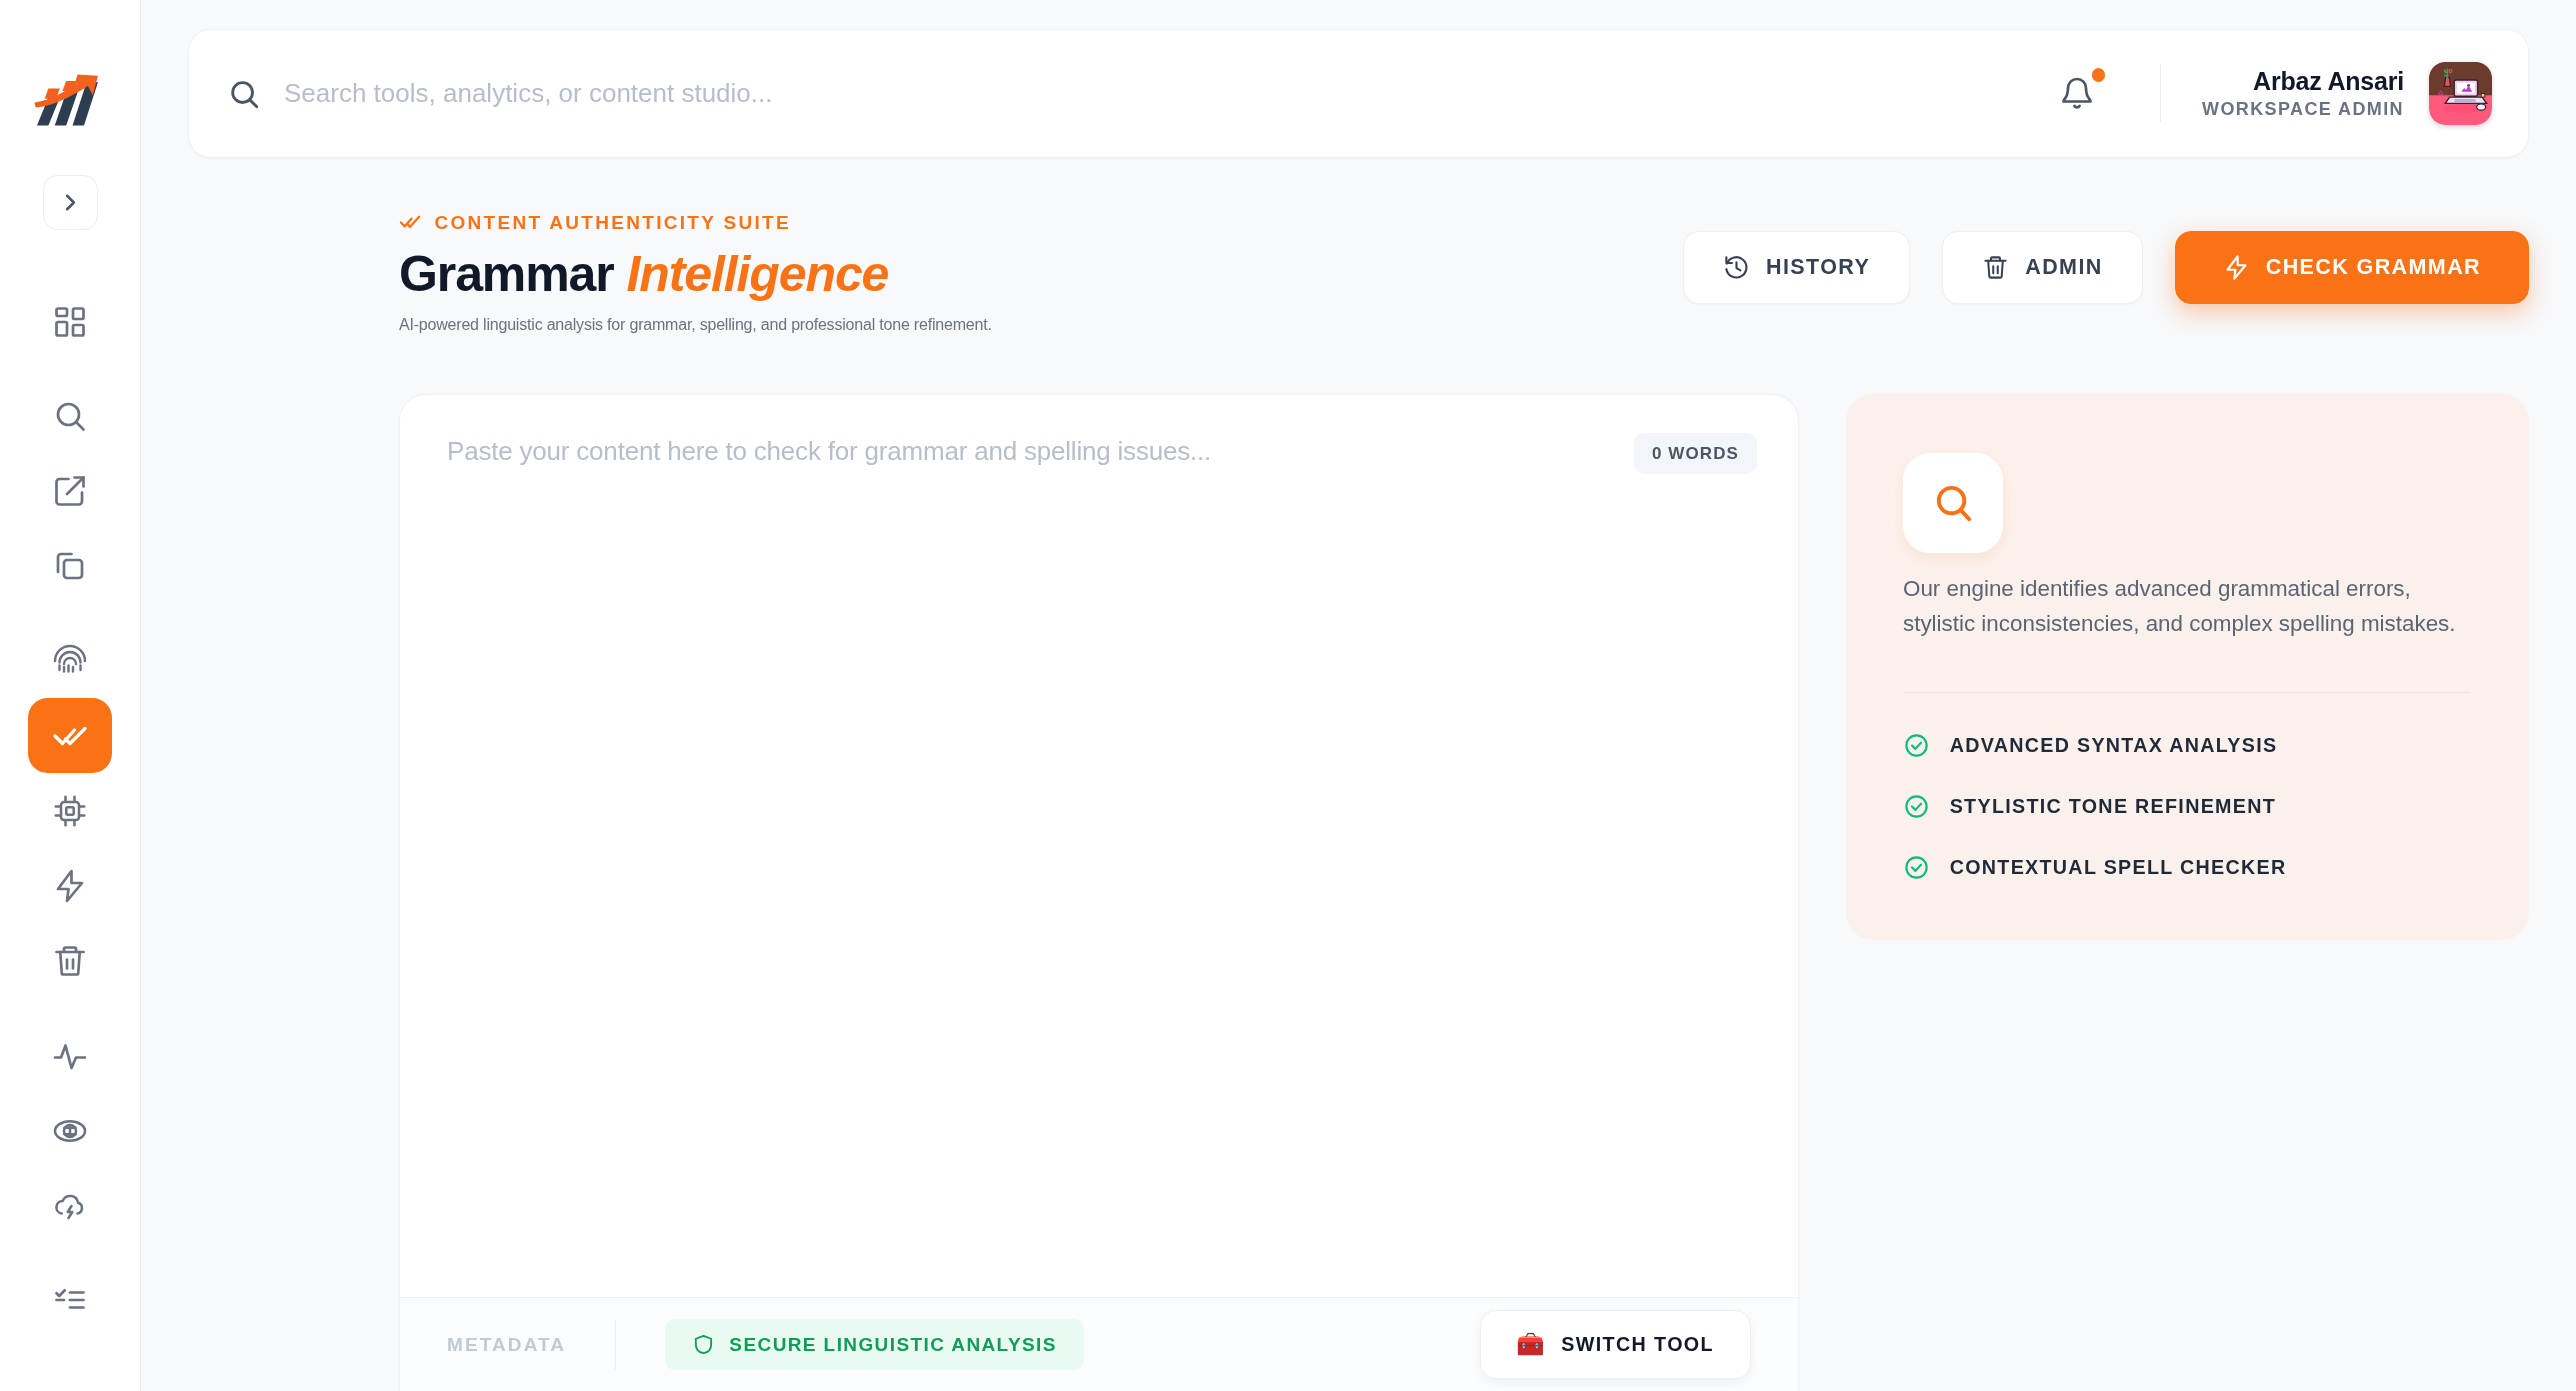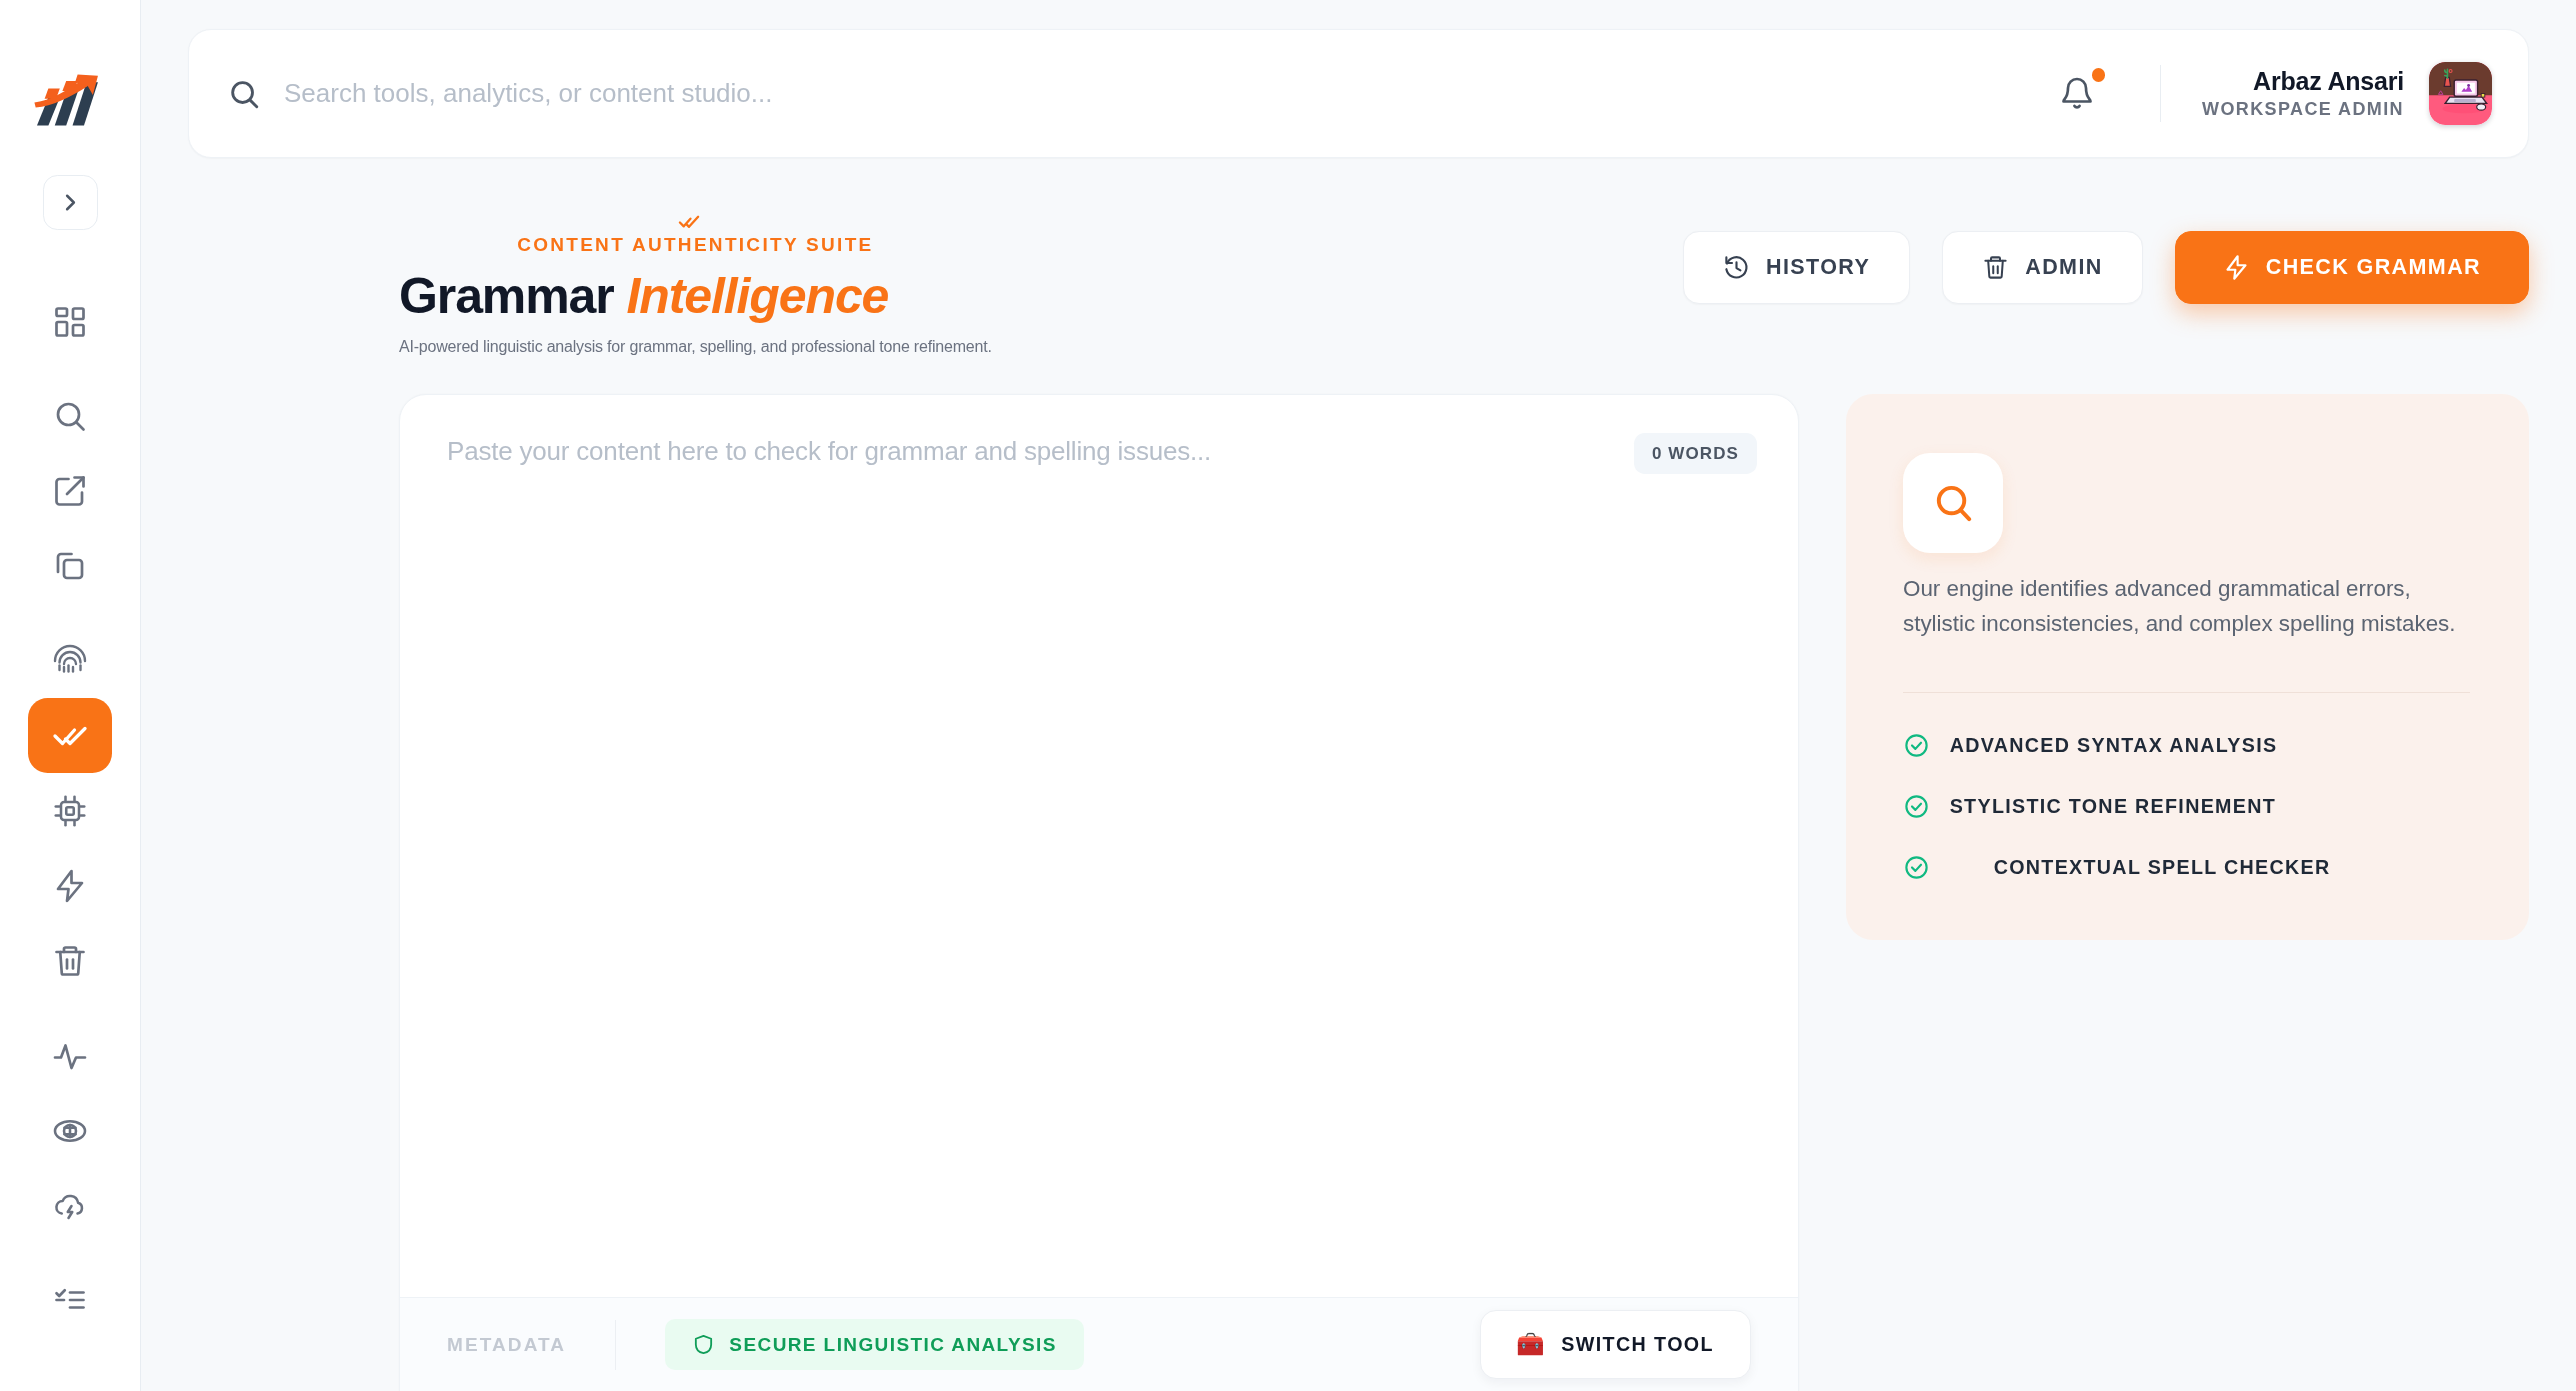--- a/index.html
+++ b/index.html
@@ -76,21 +76,21 @@
   .user-name { font-size: 25px; font-weight: 700; color: #111827; letter-spacing: -0.2px; line-height: 1.15; }
   .user-role { font-size: 18px; font-weight: 600; color: #6b7280; letter-spacing: 1.4px; margin-top: 3.6px; }
   .avatar {
     width: 63px; height: 63px; border-radius: 16px; overflow: hidden;
     box-shadow: 0 1.8px 5.4px rgba(16,24,40,0.18); cursor: pointer; flex: 0 0 63px;
   }
   .avatar svg { display:block; width: 63px; height: 63px; }
 
   
   .page-head { position: absolute; left: 258px; right: 47px; top: 211px; display: flex; align-items: flex-start; justify-content: space-between; }
-  .eyebrow { display: flex; align-items: center; color: #f97316; font-size: 19px; font-weight: 700; letter-spacing: 2.3px; flex-direction: column; }
+  .eyebrow { display: flex; align-items: center; color: #f97316; font-size: 19px; font-weight: 700; letter-spacing: 2.3px; }
   .eyebrow svg { width: 23px; height: 23px; margin-right: 12.5px; }
   .page-title { margin-top: 12.5px; font-size: 50px; font-weight: 800; color: #111827; letter-spacing: -1.1px; line-height: 1.1; }
   .page-title .accent { color: #f97316; font-style: italic; font-weight: 800; }
   .page-sub { margin-top: 14.3px; font-size: 16px; color: #6b7280; letter-spacing: -0.2px; }
 
   .actions { display: flex; align-items: center; gap: 32px; padding-top: 19.7px; }
   .btn {
     display: flex; align-items: center; justify-content: center;
     height: 73px; padding: 0 39px;
     border-radius: 16px; border: 0.9px solid #eceff3; background: #ffffff;
@@ -159,21 +159,21 @@
     width: 100px; height: 100px; border-radius: 27px;
     background: #ffffff; display: flex; align-items: center; justify-content: center;
     box-shadow: 0 5.4px 16px rgba(249,115,22,0.10);
   }
   .info-icon svg { width: 47px; height: 47px; color: #f97316; }
   .info-title { margin-top: 63px; font-size: 37px; font-weight: 800; color: #111827; letter-spacing: -0.7px; }
   .info-title .accent { color: #f97316; font-style: italic; }
   .info-desc { margin-top: 18px; font-size: 22.4px; line-height: 1.58; color: #5b6472; }
   .info-rule { height: 0.9px; background: #efe0d8; margin: 50px 0 39px 0; }
   .feature { display: flex; align-items: center; margin-bottom: 34px; }
-  .feature:last-child { margin-bottom: 0; gap: 44px; }
+  .feature:last-child { margin-bottom: 0; }
   .feature svg { width: 27px; height: 27px; margin-right: 19.7px; color: #10b981; flex: 0 0 27px; }
   .feature-label { font-size: 19.7px; font-weight: 700; letter-spacing: 1.3px; color: #1f2937; }
 </style>
 </head>
 <body>
 
 <aside class="sidebar">
 
   <div class="logo-wrap">
     <svg viewBox="0 0 64 48" width="82" height="61" aria-hidden="true">

